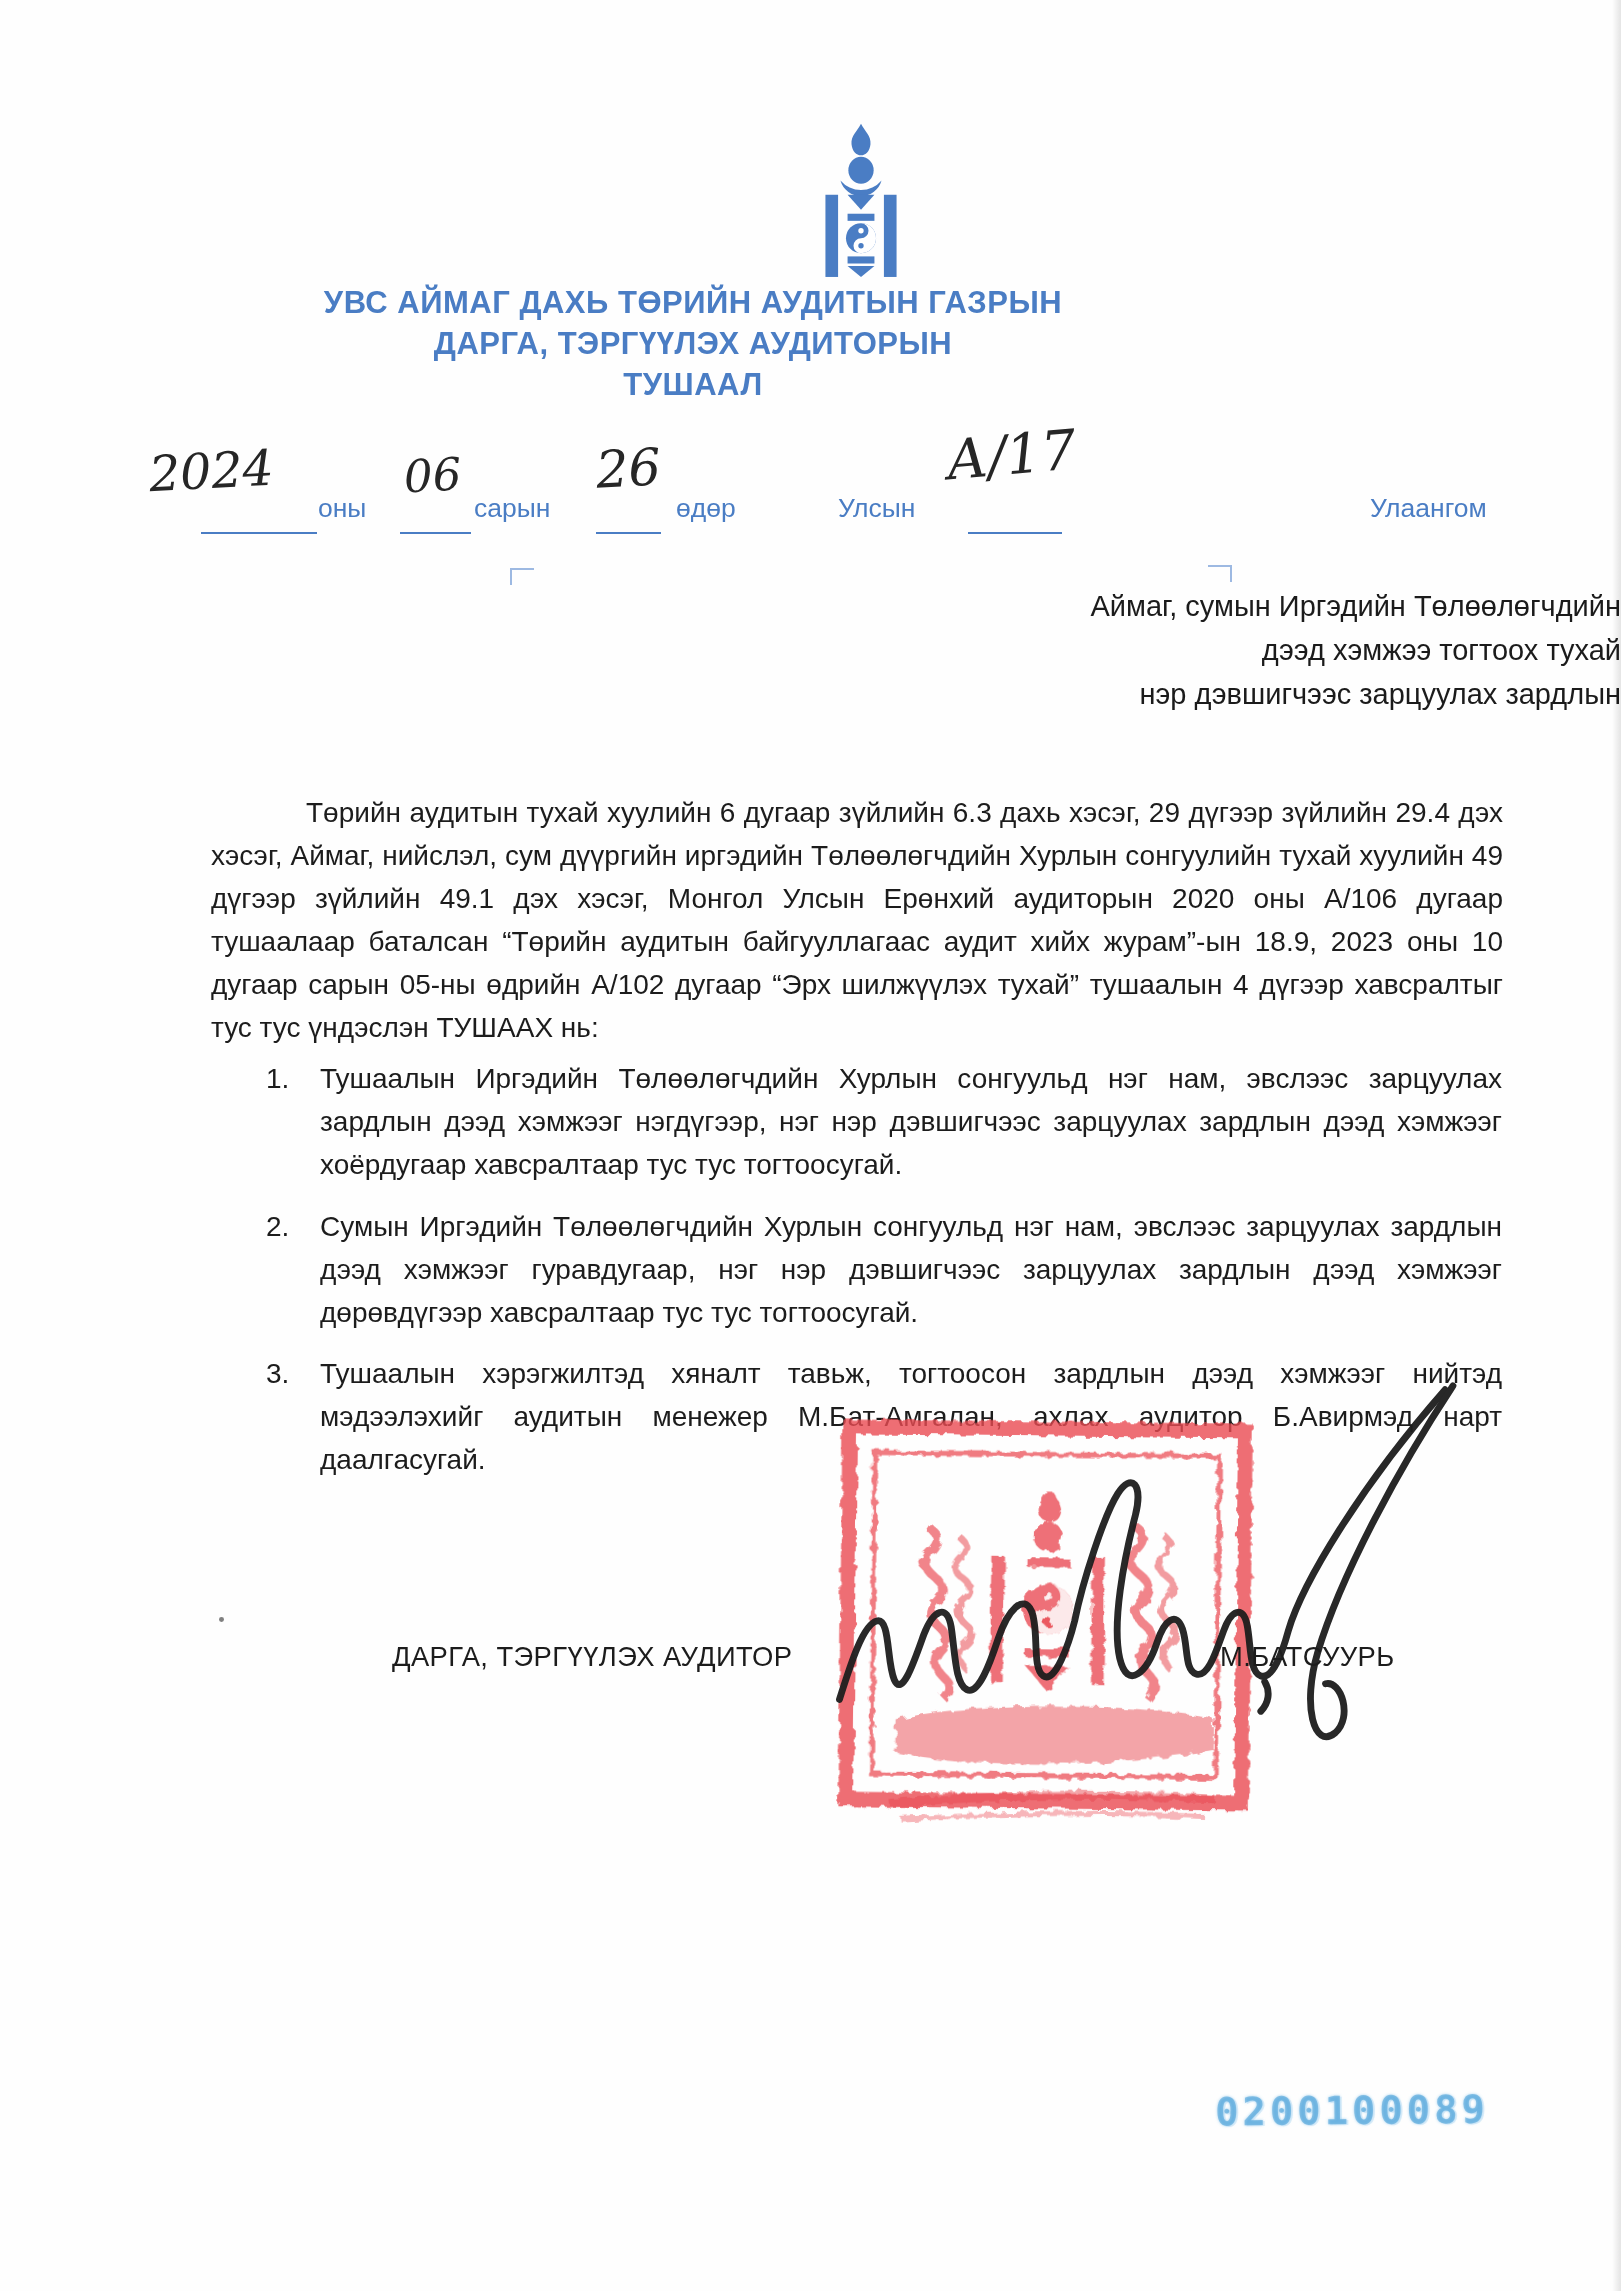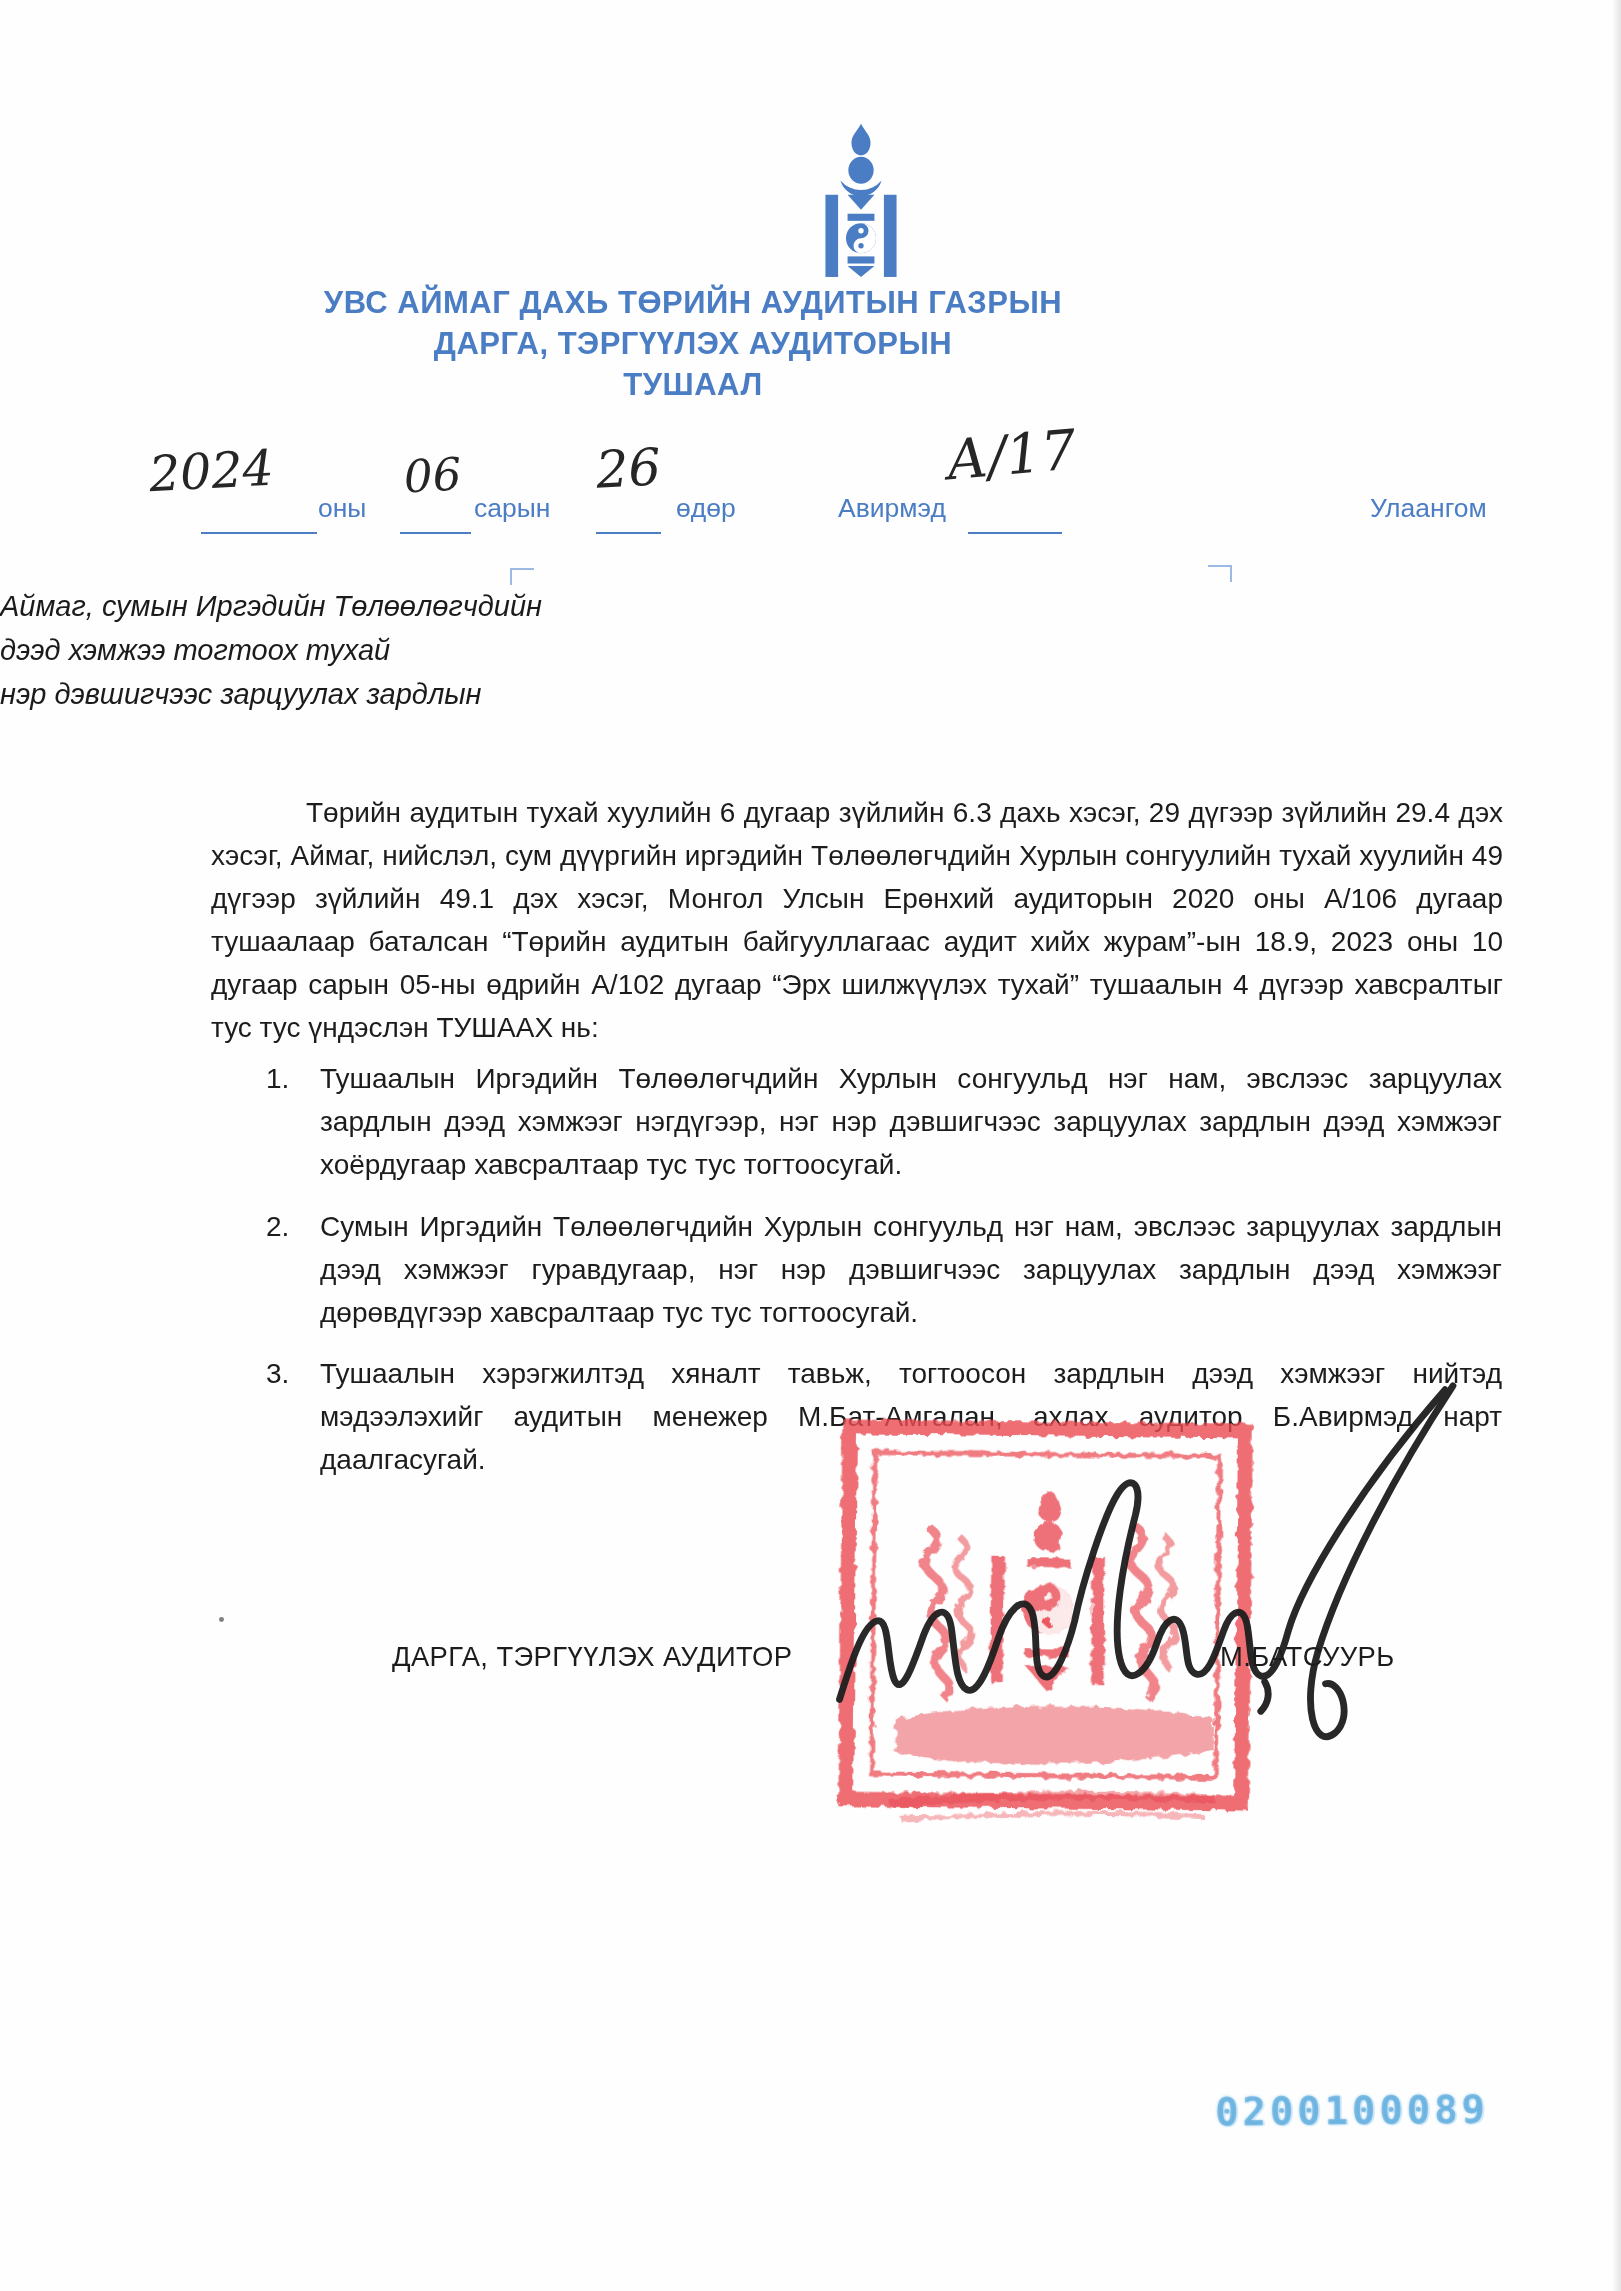--- a/index.html
+++ b/index.html
@@ -27,22 +27,22 @@
     position:absolute; font-family:"DejaVu Serif", serif; font-style:italic;
     color:#262626; transform:rotate(-3deg); white-space:nowrap;
   }
   .u-line { position:absolute; height:0; border-bottom:2.9px solid #4a7dc4; top:532px; }
   
   .corner { position:absolute; width:23.5px; height:16.7px; }
   .corner-l { left:510px; top:568px; border-left:2px solid #9db9e2; border-top:2px solid #9db9e2; }
   .corner-r { left:1208px; top:565px; border-right:2px solid #9db9e2; border-top:2px solid #9db9e2; }
   
   .doc-title {
-    position:absolute; left:0; top:584px; width:1621px; text-align:left;
-    font-size:29px; line-height:44px; color:#1b1b1b;font-style:italic;
+    position:absolute; left:0; top:584px; width:1621px; text-align:right;
+    font-size:29px; line-height:44px; color:#1b1b1b;
   }
   
   .preamble {
     position:absolute; left:211px; top:755px; width:1292px;
     font-size:28px; line-height:43px; text-align:justify; text-indent:95px;margin-top:36px;
   }
   
   .items { position:absolute; left:266px; top:1057px; width:1236px; }
   .item { display:flex; margin-bottom:18.6px; }
   .item .num { flex:0 0 54px; font-size:28px; line-height:43px; }
@@ -97,21 +97,21 @@
     <span class="hw" style="left:149px; top:443px; font-size:49px;">2024</span>
     <span class="u-line" style="left:201px; width:116px;"></span>
     <span class="blue-label" style="left:318px;">оны</span>
     <span class="hw" style="left:404px; top:449px; font-size:45px;">06</span>
     <span class="u-line" style="left:400px; width:71px;"></span>
     <span class="blue-label" style="left:474px;">сарын</span>
     <span class="hw" style="left:596px; top:439px; font-size:51px;">26</span>
     <span class="u-line" style="left:596px; width:65px;"></span>
     <span class="blue-label" style="left:676px;">өдөр</span>
 
-    <span class="blue-label" style="left:838px;">Авирмэд</span>
+    <span class="blue-label" style="left:838px;">Улсын</span>
     <span class="u-line" style="left:968px; width:94px;"></span>
     <span class="hw" style="left:946px; top:423px; font-size:55px; transform:rotate(-5deg);">А/17</span>
 
     <span class="blue-label" style="left:1370px;text-align:right;">Улаангом</span>
   </div>
 
   <div class="corner corner-l"></div>
   <div class="corner corner-r"></div>
   <div class="doc-title">
     <div>Аймаг, сумын Иргэдийн Төлөөлөгчдийн</div>

